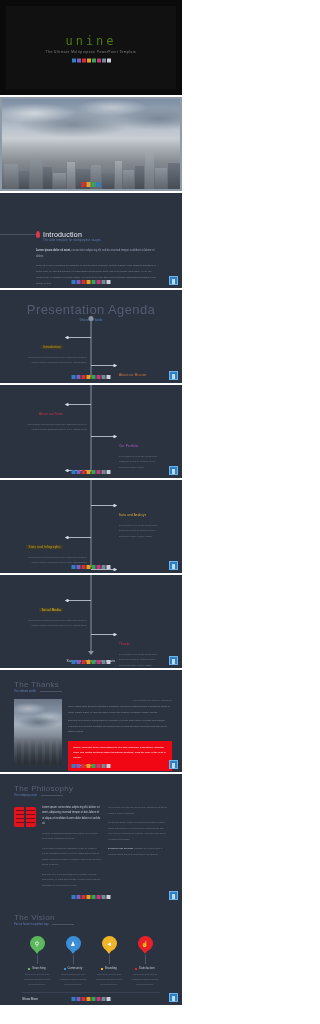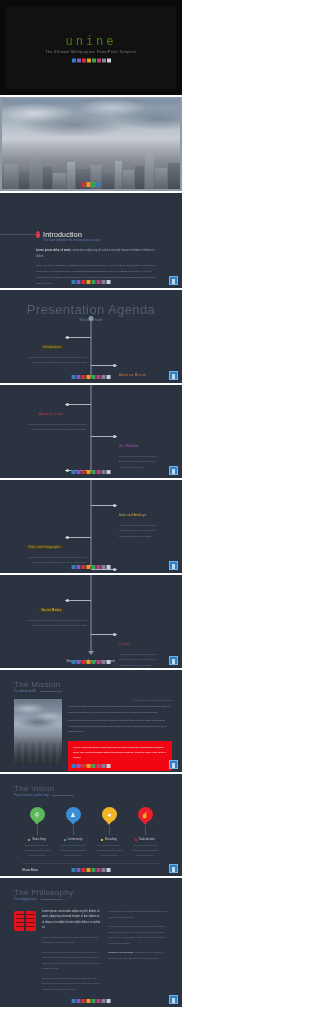--- a/index.html
+++ b/index.html
@@ -707,21 +707,21 @@
         <i style="background:#3aa35a"></i>
         <i style="background:#c43a7a"></i>
         <i style="background:#7a8896"></i>
         <i style="background:#c9ced8"></i>
     </div>
     <div class="corner-badge"></div>
   </section>
 
   <section class="slide s-mission">
     <div class="sec-head">
-      <div class="sec-title">The Mission</div>
+      <div class="sec-title">The Thanks</div>
       <div class="sec-sub">
         <span>The ultimate profile</span>
         <span class="sec-rule"></span>
       </div>
     </div>
     <div class="mission-row">
       <div class="mission-photo"></div>
       <div class="mission-col">
         <div class="mission-meta">Lorem ipsum dolor sit amet, consectetur</div>
         <div class="mission-para">Lorem ipsum dolor sit amet consectetur adipiscing elit sed do eiusmod tempor incididunt ut labore et dolore magna aliqua, ut enim ad minim veniam quis nostrud exercitation ullamco laboris.</div>
@@ -738,128 +738,128 @@
         <i style="background:#d83030"></i>
         <i style="background:#e8a020"></i>
         <i style="background:#3aa35a"></i>
         <i style="background:#c43a7a"></i>
         <i style="background:#7a8896"></i>
         <i style="background:#c9ced8"></i>
     </div>
     <div class="corner-badge"></div>
   </section>
 
-  <section class="slide s-vision">
+  <section class="slide s-philosophy">
     <div class="sec-head">
-      <div class="sec-title">The Vision</div>
+      <div class="sec-title">The Philosophy</div>
       <div class="sec-sub">
-        <span>Put our future in a perfect way</span>
+        <span>The company vision</span>
         <span class="sec-rule"></span>
       </div>
     </div>
 
-    <div class="vision-icons">
-      <div class="vi-cell">
-        <div class="vi-pin" style="background:#5cb85c;color:#5cb85c">
-          <span style="color:#fff">⚲</span>
-        </div>
-        <div class="vi-stem"></div>
-        <div class="vi-label">
-          <span class="vi-swatch" style="background:#5cb85c"></span>
-          <span style="color:#d6dae2">Searching</span>
-        </div>
-        <div class="vi-text">Lorem ipsum dolor sit amet consectetur adipiscing elit sed do eiusmod tempor.</div>
-      </div>
-
-      <div class="vi-cell">
-        <div class="vi-pin" style="background:#3a8fd8;color:#3a8fd8">
-          <span style="color:#fff">♟</span>
-        </div>
-        <div class="vi-stem"></div>
-        <div class="vi-label">
-          <span class="vi-swatch" style="background:#3a8fd8"></span>
-          <span style="color:#d6dae2">Community</span>
-        </div>
-        <div class="vi-text">Lorem ipsum dolor sit amet consectetur adipiscing elit sed do eiusmod tempor.</div>
-      </div>
-
-      <div class="vi-cell">
-        <div class="vi-pin" style="background:#f0b429;color:#f0b429">
-          <span style="color:#fff">◄</span>
-        </div>
-        <div class="vi-stem"></div>
-        <div class="vi-label">
-          <span class="vi-swatch" style="background:#f0b429"></span>
-          <span style="color:#d6dae2">Branding</span>
-        </div>
-        <div class="vi-text">Lorem ipsum dolor sit amet consectetur adipiscing elit sed do eiusmod tempor.</div>
-      </div>
-
-      <div class="vi-cell">
-        <div class="vi-pin" style="background:#e8202a;color:#e8202a">
-          <span style="color:#fff">☝</span>
-        </div>
-        <div class="vi-stem"></div>
-        <div class="vi-label">
-          <span class="vi-swatch" style="background:#e8202a"></span>
-          <span style="color:#d6dae2">Satisfaction</span>
-        </div>
-        <div class="vi-text">Lorem ipsum dolor sit amet consectetur adipiscing elit sed do eiusmod tempor.</div>
-      </div>
-    </div>
-
-    <div class="vision-divider"></div>
-    <div class="vision-more">
-      <div class="vm-title">Show More</div>
-      <div class="vm-text">Lorem ipsum dolor sit amet consectetur adipiscing elit sed do eiusmod tempor incididunt ut labore et dolore magna aliqua ut enim ad minim veniam quis nostrud exercitation ullamco laboris nisi ut aliquip ex ea commodo consequat duis aute irure.</div>
+    <div class="phil-row">
+      <div class="book-icon">
+        <span class="half l"></span>
+        <span class="half r"></span>
+        <span class="lines"></span>
+        <span class="spine-gap"></span>
+      </div>
+      <div class="phil-col">
+        <div class="phil-lead">Lorem ipsum consectetur adipiscing elit, dolore sit amet, adipiscing eiusmod tempor ut duis labore et ut aliqua et incididunt Lorem dolor dolore ut sed do sit.</div>
+        <div class="phil-para">Quisque ut adipiscing faucibus lorem ipsum dolor sit amet consectetur adipiscing elit sed do.</div>
+        <div class="phil-para">Lorem ipsum consectetur adipiscing elit sed do eiusmod tempor incididunt ut labore et dolore magna aliqua enim ad minim veniam quis nostrud exercitation ullamco laboris nisi ut aliquip commodo.</div>
+        <div class="phil-para">Duis aute irure dolor reprehenderit in voluptate velit esse cillum dolore eu fugiat nulla pariatur excepteur sint occaecat cupidatat non proident sunt in culpa.</div>
+      </div>
+      <div class="phil-col">
+        <div class="phil-para" style="margin-top:0">Lorem ipsum dolor sit amet consectetur adipiscing elit sed do eiusmod tempor incididunt.</div>
+        <div class="phil-para">Ut enim ad minim veniam quis nostrud exercitation ullamco laboris nisi ut aliquip ex ea commodo consequat duis aute irure dolor in reprehenderit voluptate velit esse cillum dolore eu fugiat nulla pariatur.</div>
+        <div class="phil-para">
+          <b>Excepteur sint occaecat</b>
+          <span>cupidatat non proident sunt in culpa qui officia deserunt mollit anim id est laborum.</span>
+        </div>
+      </div>
     </div>
 
     <div class="palette">
       <i style="background:#2f7fc4"></i>
         <i style="background:#7a5fc4"></i>
         <i style="background:#d83030"></i>
         <i style="background:#e8a020"></i>
         <i style="background:#3aa35a"></i>
         <i style="background:#c43a7a"></i>
         <i style="background:#7a8896"></i>
         <i style="background:#c9ced8"></i>
     </div>
     <div class="corner-badge"></div>
   </section>
 
-  <section class="slide s-philosophy">
+  <section class="slide s-vision">
     <div class="sec-head">
-      <div class="sec-title">The Philosophy</div>
+      <div class="sec-title">The Vision</div>
       <div class="sec-sub">
-        <span>The company vision</span>
+        <span>Put our future in a perfect way</span>
         <span class="sec-rule"></span>
       </div>
     </div>
 
-    <div class="phil-row">
-      <div class="book-icon">
-        <span class="half l"></span>
-        <span class="half r"></span>
-        <span class="lines"></span>
-        <span class="spine-gap"></span>
-      </div>
-      <div class="phil-col">
-        <div class="phil-lead">Lorem ipsum consectetur adipiscing elit, dolore sit amet, adipiscing eiusmod tempor ut duis labore et ut aliqua et incididunt Lorem dolor dolore ut sed do sit.</div>
-        <div class="phil-para">Quisque ut adipiscing faucibus lorem ipsum dolor sit amet consectetur adipiscing elit sed do.</div>
-        <div class="phil-para">Lorem ipsum consectetur adipiscing elit sed do eiusmod tempor incididunt ut labore et dolore magna aliqua enim ad minim veniam quis nostrud exercitation ullamco laboris nisi ut aliquip commodo.</div>
-        <div class="phil-para">Duis aute irure dolor reprehenderit in voluptate velit esse cillum dolore eu fugiat nulla pariatur excepteur sint occaecat cupidatat non proident sunt in culpa.</div>
-      </div>
-      <div class="phil-col">
-        <div class="phil-para" style="margin-top:0">Lorem ipsum dolor sit amet consectetur adipiscing elit sed do eiusmod tempor incididunt.</div>
-        <div class="phil-para">Ut enim ad minim veniam quis nostrud exercitation ullamco laboris nisi ut aliquip ex ea commodo consequat duis aute irure dolor in reprehenderit voluptate velit esse cillum dolore eu fugiat nulla pariatur.</div>
-        <div class="phil-para">
-          <b>Excepteur sint occaecat</b>
-          <span>cupidatat non proident sunt in culpa qui officia deserunt mollit anim id est laborum.</span>
-        </div>
-      </div>
+    <div class="vision-icons">
+      <div class="vi-cell">
+        <div class="vi-pin" style="background:#5cb85c;color:#5cb85c">
+          <span style="color:#fff">⚲</span>
+        </div>
+        <div class="vi-stem"></div>
+        <div class="vi-label">
+          <span class="vi-swatch" style="background:#5cb85c"></span>
+          <span style="color:#d6dae2">Searching</span>
+        </div>
+        <div class="vi-text">Lorem ipsum dolor sit amet consectetur adipiscing elit sed do eiusmod tempor.</div>
+      </div>
+
+      <div class="vi-cell">
+        <div class="vi-pin" style="background:#3a8fd8;color:#3a8fd8">
+          <span style="color:#fff">♟</span>
+        </div>
+        <div class="vi-stem"></div>
+        <div class="vi-label">
+          <span class="vi-swatch" style="background:#3a8fd8"></span>
+          <span style="color:#d6dae2">Community</span>
+        </div>
+        <div class="vi-text">Lorem ipsum dolor sit amet consectetur adipiscing elit sed do eiusmod tempor.</div>
+      </div>
+
+      <div class="vi-cell">
+        <div class="vi-pin" style="background:#f0b429;color:#f0b429">
+          <span style="color:#fff">◄</span>
+        </div>
+        <div class="vi-stem"></div>
+        <div class="vi-label">
+          <span class="vi-swatch" style="background:#f0b429"></span>
+          <span style="color:#d6dae2">Branding</span>
+        </div>
+        <div class="vi-text">Lorem ipsum dolor sit amet consectetur adipiscing elit sed do eiusmod tempor.</div>
+      </div>
+
+      <div class="vi-cell">
+        <div class="vi-pin" style="background:#e8202a;color:#e8202a">
+          <span style="color:#fff">☝</span>
+        </div>
+        <div class="vi-stem"></div>
+        <div class="vi-label">
+          <span class="vi-swatch" style="background:#e8202a"></span>
+          <span style="color:#d6dae2">Satisfaction</span>
+        </div>
+        <div class="vi-text">Lorem ipsum dolor sit amet consectetur adipiscing elit sed do eiusmod tempor.</div>
+      </div>
+    </div>
+
+    <div class="vision-divider"></div>
+    <div class="vision-more">
+      <div class="vm-title">Show More</div>
+      <div class="vm-text">Lorem ipsum dolor sit amet consectetur adipiscing elit sed do eiusmod tempor incididunt ut labore et dolore magna aliqua ut enim ad minim veniam quis nostrud exercitation ullamco laboris nisi ut aliquip ex ea commodo consequat duis aute irure.</div>
     </div>
 
     <div class="palette">
       <i style="background:#2f7fc4"></i>
         <i style="background:#7a5fc4"></i>
         <i style="background:#d83030"></i>
         <i style="background:#e8a020"></i>
         <i style="background:#3aa35a"></i>
         <i style="background:#c43a7a"></i>
         <i style="background:#7a8896"></i>

